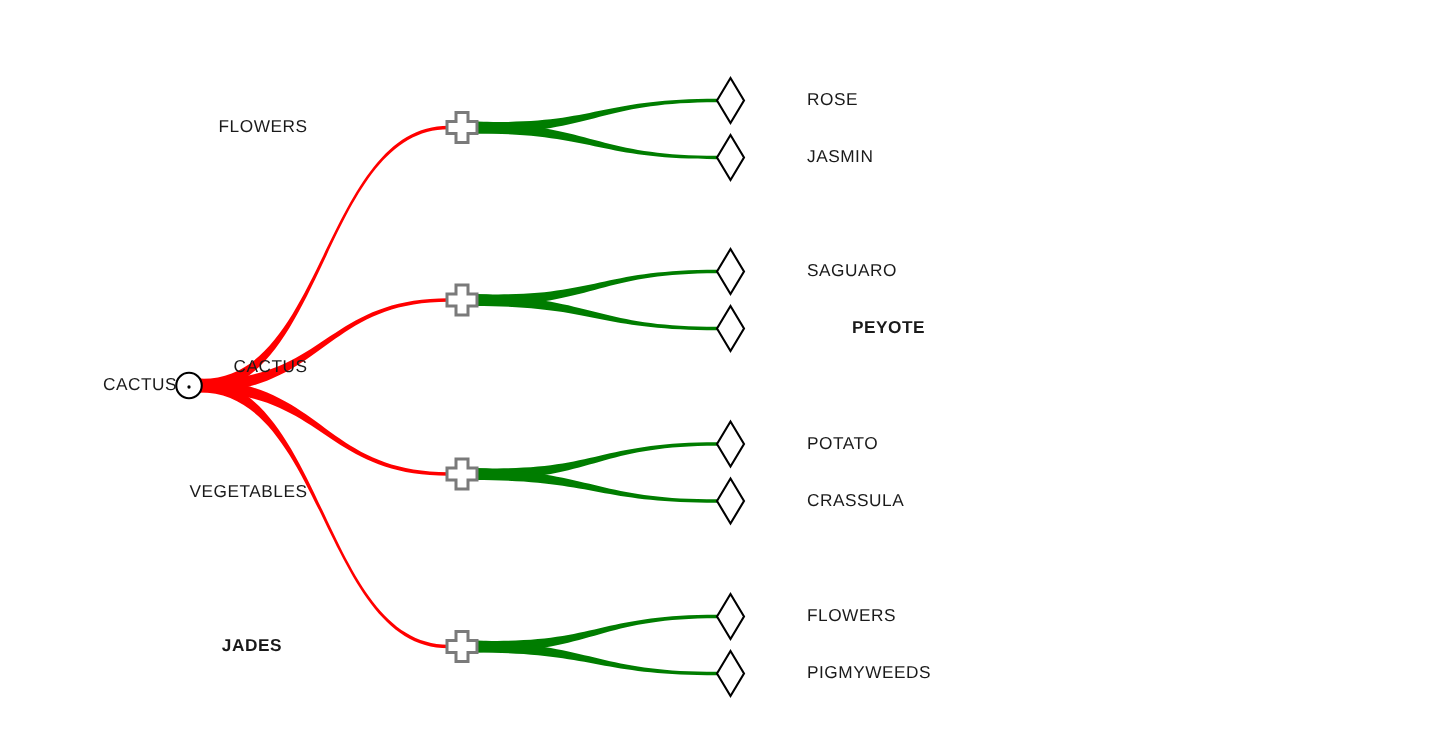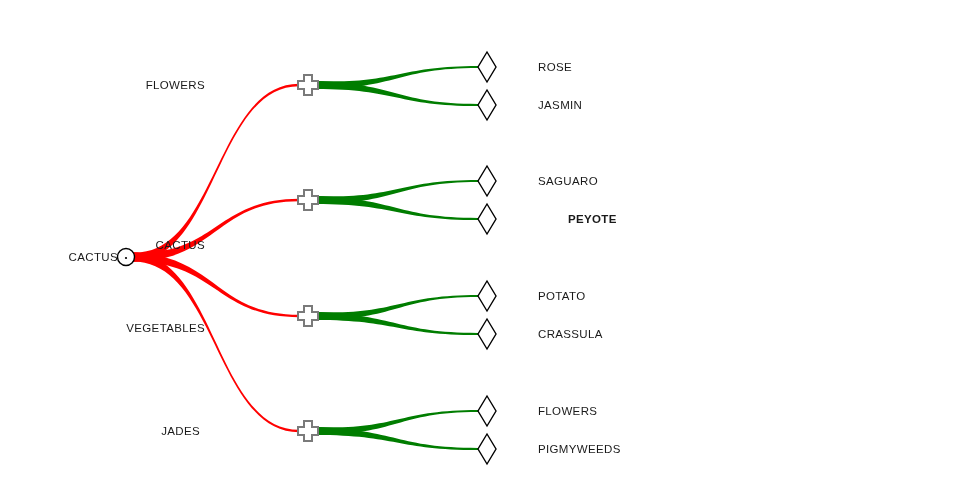--- a/index.html
+++ b/index.html
@@ -89,18 +89,18 @@
   <div id="labels">
       <div class="node-label label-right" style="left: 205px; top: 86px;">FLOWERS</div>
       <div class="node-label label-left" style="left: 538px; top: 68px;">ROSE</div>
       <div class="node-label label-left" style="left: 538px; top: 106px;">JASMIN</div>
       <div class="node-label label-right" style="left: 205px; top: 201px; margin-top: 45px;">CACTUS</div>
       <div class="node-label label-left" style="left: 538px; top: 182px;">SAGUARO</div>
       <div class="node-label label-left" style="left: 568px; top: 220px; font-weight: bold;">PEYOTE</div>
       <div class="node-label label-right" style="left: 205px; top: 329px;">VEGETABLES</div>
       <div class="node-label label-left" style="left: 538px; top: 297px;">POTATO</div>
       <div class="node-label label-left" style="left: 538px; top: 335px;">CRASSULA</div>
-      <div class="node-label label-right" style="left: 200px; top: 432px;">JADES</div>
+      <div class="node-label label-right" style="left: 188px; top: 432px; font-weight: bold;">JADES</div>
       <div class="node-label label-left" style="left: 538px; top: 412px;">FLOWERS</div>
       <div class="node-label label-left" style="left: 538px; top: 450px;">PIGMYWEEDS</div>
       <div class="node-label label-right" style="left: 118px; top: 258px;">CACTUS</div>
     </div>
 </div>
 
 </body></html>

